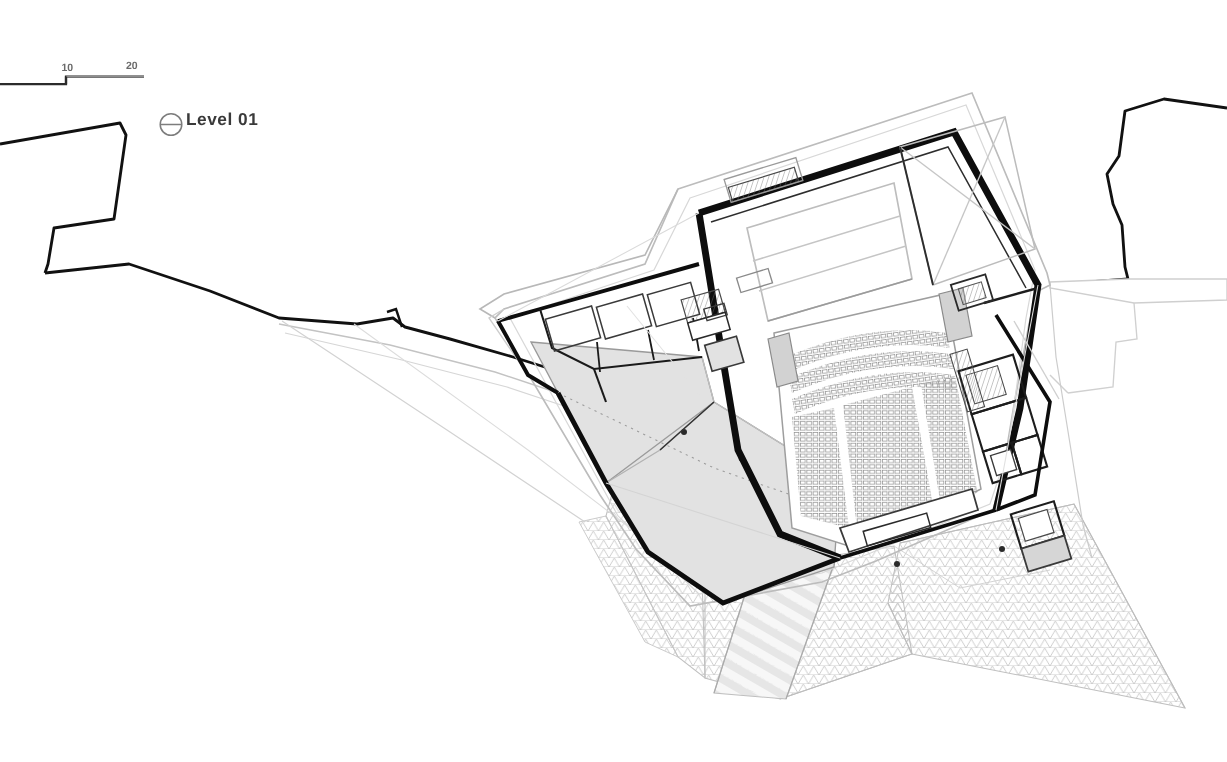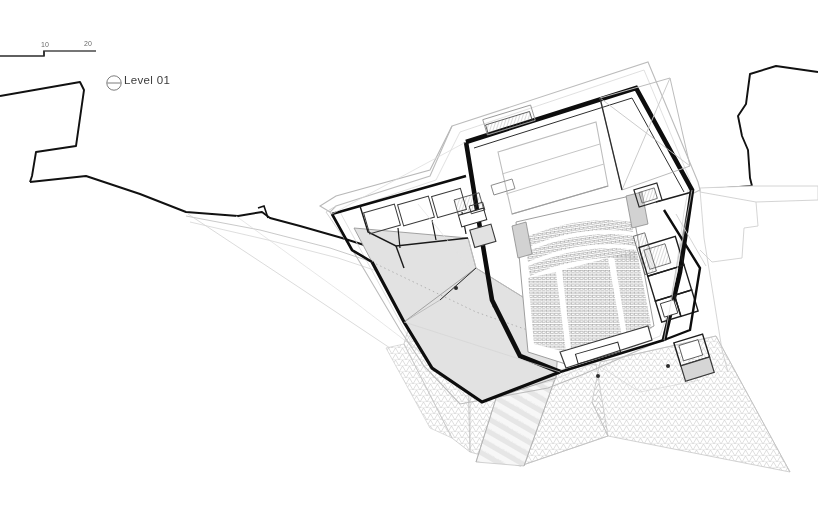--- a/index.html
+++ b/index.html
@@ -1,21 +1,21 @@
 <!DOCTYPE html>
 <html><head>
 <meta charset="utf-8">
 <style>
   html,body{margin:0;padding:0;background:#ffffff;}
   body{width:818px;height:508px;overflow:hidden;
        font-family:"Liberation Sans",sans-serif;}
   #page{position:relative;width:818px;height:508px;background:#fff;}
 
   
-  #header{position:absolute;left:0;top:32px;width:818px;height:34px;}
+  #header{position:absolute;left:0;top:32px;width:818px;height:34px;font-weight:bold;}
   #scalebar-svg{position:absolute;left:0;top:0;}
   #level-marker{position:absolute;left:104px;top:41px;width:20px;height:20px;}
   #level-label{position:absolute;left:124px;top:42px;font-size:11.5px;
                letter-spacing:.35px;color:#3a3a3a;white-space:nowrap;
                font-family:"Liberation Sans",sans-serif;}
   .tick-txt{font-size:7px;fill:#6a6a6a;font-family:"Liberation Sans",sans-serif;}
 
   
   #plan{position:absolute;left:0;top:0;width:818px;height:508px;}
   svg{display:block;}

